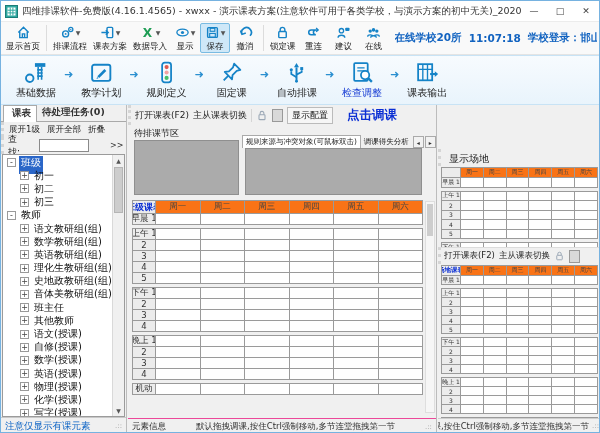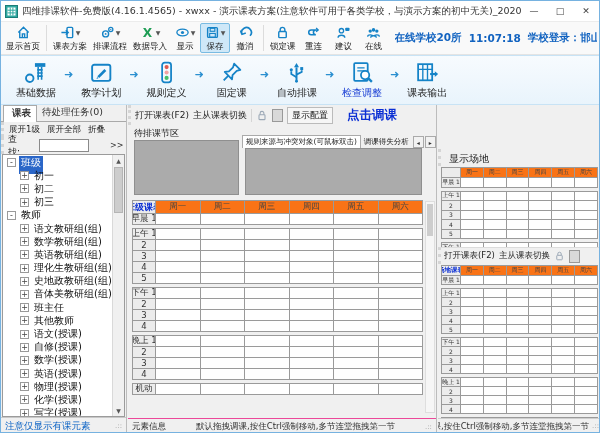--- a/index.html
+++ b/index.html
@@ -31,21 +31,21 @@
           display:flex;align-items:center;padding-left:8px;}
   .wf-step{display:flex;flex-direction:column;align-items:center;width:54px;}
   .wf-label{font-size:10px;color:#222;margin-top:1px;white-space:nowrap;}
   .wf-step.active .wf-label{color:#1a3fd4;}
   .wf-arrow{color:#2a8fd0;font-size:11px;margin:0 1px 12px 1px;font-weight:bold;}
   
   .main{position:absolute;left:0;top:104px;width:100%;height:329px;}
   .left-panel{position:absolute;left:0;top:0;width:126px;height:100%;border-right:1px solid #bcbcbc;
               display:flex;flex-direction:column;background:#f0f0f0;}
   .lp-tabs{height:17px;display:flex;align-items:flex-end;border-bottom:1px solid #a9a9a9;padding-left:2px;}
-  .lp-tab{font-size:9.5px;padding:1px 5px 2px 5px;color:#333;white-space:nowrap;}
+  .lp-tab{font-size:9.5px;padding:1px 5px 2px 5px;color:#333;white-space:nowrap;font-weight:bold;}
   .lp-tab.active{background:#fff;border:1px solid #a9a9a9;border-bottom:none;font-weight:bold;margin-bottom:-1px;padding-left:8px;}
   .lp-tools{height:15px;display:flex;align-items:center;gap:7px;padding:0 5px;font-size:8.5px;color:#222;
             border-left:3px dotted #d5d5d5;}
   .lp-find{height:17px;display:flex;align-items:center;gap:19px;padding:0 4px;font-size:9px;border-left:3px dotted #d5d5d5;}
   .lp-find input{flex:1;width:50px;height:13px;border:1px solid #8a8a8a;font-size:9px;padding:0 2px;}
   .lp-find-btn{font-size:8px;color:#333;padding:0 2px;}
   .lp-tree{position:relative;flex:1;background:#fff;border:1px solid #9b9b9b;margin:0 1px;overflow:hidden;}
   .tree-inner{position:absolute;left:0;top:1px;right:12px;bottom:0;overflow:hidden;}
   .tree-item{height:13.2px;display:flex;align-items:center;font-size:10px;white-space:nowrap;color:#111;}
   .tree-item.lv0{padding-left:4px;}
@@ -140,38 +140,38 @@
             <svg width="15" height="15" viewBox="0 0 16 16">
               <path d="M2.5 8 L8 2.5 L13.5 8 M4 7.2 V13.5 H12 V7.2 M6.8 13.5 V9.5 H9.2 V13.5" fill="none" stroke="#1583c7" stroke-width="1.5"></path>
             </svg>
           </div>
                  <div class="tb-label">显示首页</div>
         </div>
         <div class="tb-sep"></div>
         <div class="tb-btn">
           <div class="tb-icon-row">
             <svg width="15" height="15" viewBox="0 0 16 16">
-              <rect x="7.5" y="2.5" width="6" height="11" rx="1" fill="none" stroke="#1583c7" stroke-width="1.5"></rect>
-              <path d="M1.5 8 H8.5 M6.2 5.5 L8.8 8 L6.2 10.5" fill="none" stroke="#1583c7" stroke-width="1.5"></path>
-            </svg>
-            <span class="tb-dd">▼</span>
-          </div>
-                 <div class="tb-label">课表方案</div>
-        </div>
-        <div class="tb-btn">
-          <div class="tb-icon-row">
-            <svg width="15" height="15" viewBox="0 0 16 16">
               <circle cx="6" cy="9.5" r="3.2" fill="none" stroke="#1583c7" stroke-width="1.5"></circle>
               <circle cx="6" cy="9.5" r="1" fill="#1583c7"></circle>
               <circle cx="11.5" cy="4.8" r="2.2" fill="none" stroke="#1583c7" stroke-width="1.4"></circle>
               <circle cx="11.5" cy="4.8" r="0.7" fill="#1583c7"></circle>
             </svg>
             <span class="tb-dd">▼</span>
           </div>
                  <div class="tb-label">排课流程</div>
+        </div>
+        <div class="tb-btn">
+          <div class="tb-icon-row">
+            <svg width="15" height="15" viewBox="0 0 16 16">
+              <rect x="7.5" y="2.5" width="6" height="11" rx="1" fill="none" stroke="#1583c7" stroke-width="1.5"></rect>
+              <path d="M1.5 8 H8.5 M6.2 5.5 L8.8 8 L6.2 10.5" fill="none" stroke="#1583c7" stroke-width="1.5"></path>
+            </svg>
+            <span class="tb-dd">▼</span>
+          </div>
+                 <div class="tb-label">课表方案</div>
         </div>
         <div class="tb-btn">
           <div class="tb-icon-row">
             <svg width="15" height="15" viewBox="0 0 16 16">
               <text x="8" y="12.5" font-size="13" font-weight="bold" fill="#1f9d55" text-anchor="middle" font-family="DejaVu Sans,sans-serif">X</text>
             </svg>
             <span class="tb-dd">▼</span>
           </div>
                  <div class="tb-label">数据导入</div>
         </div>

